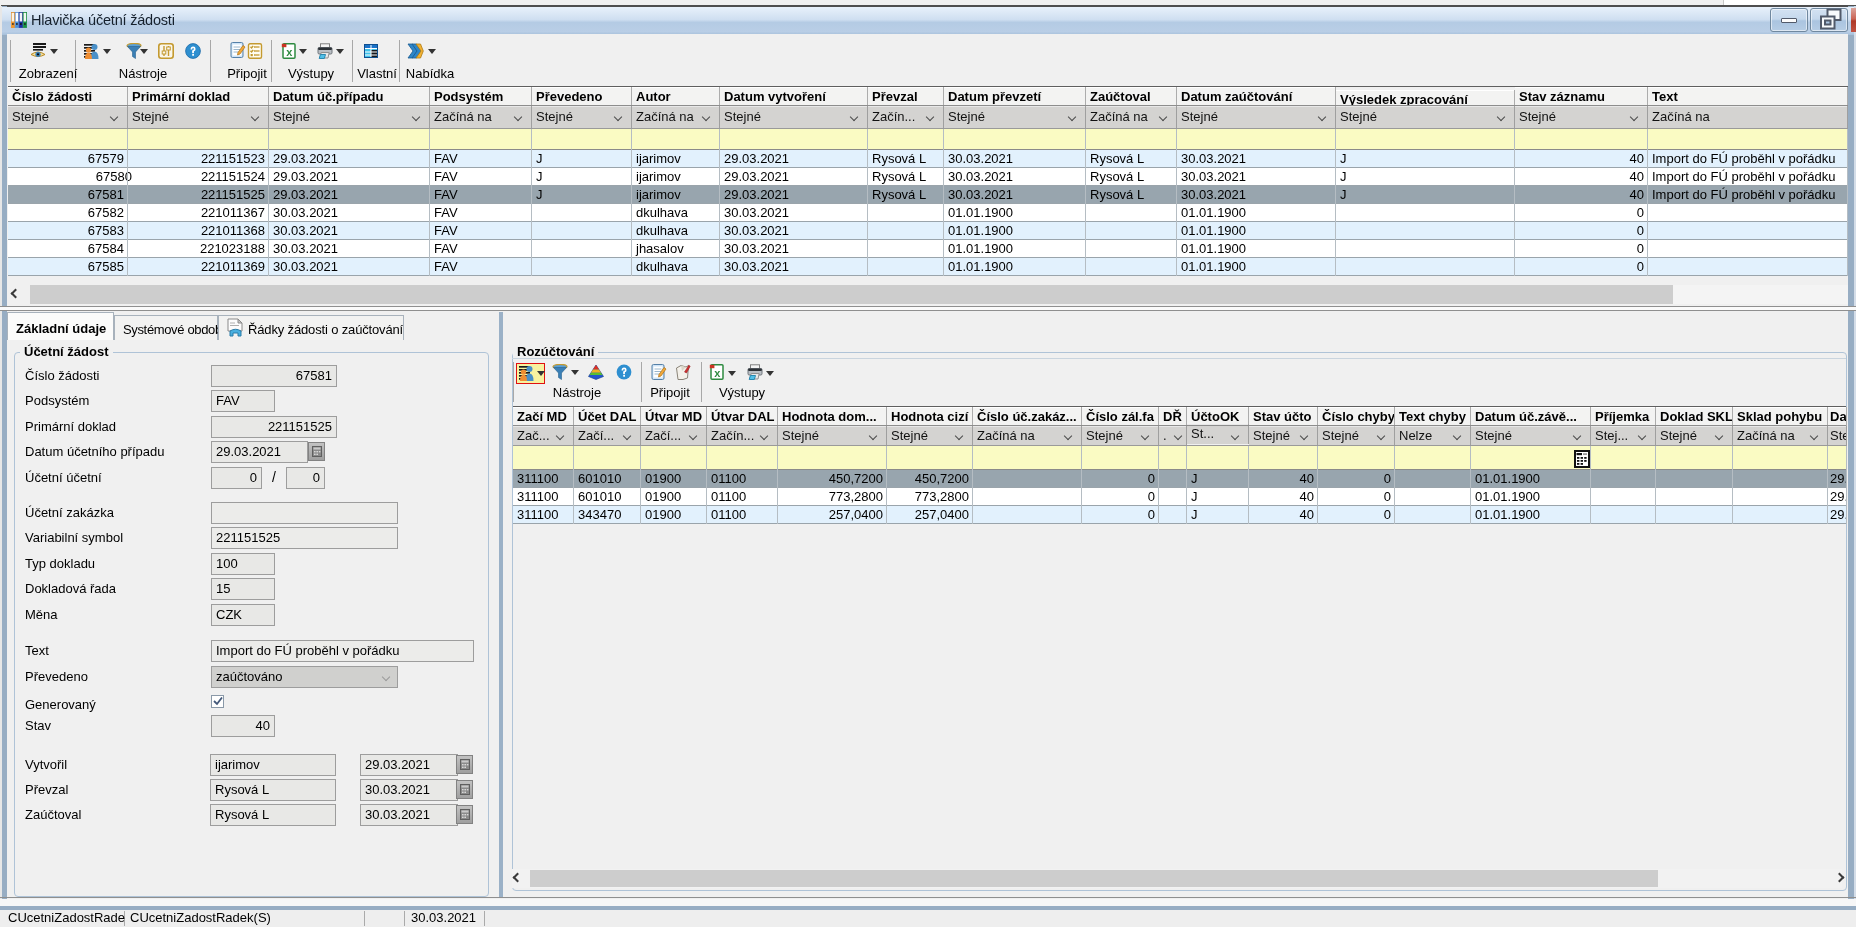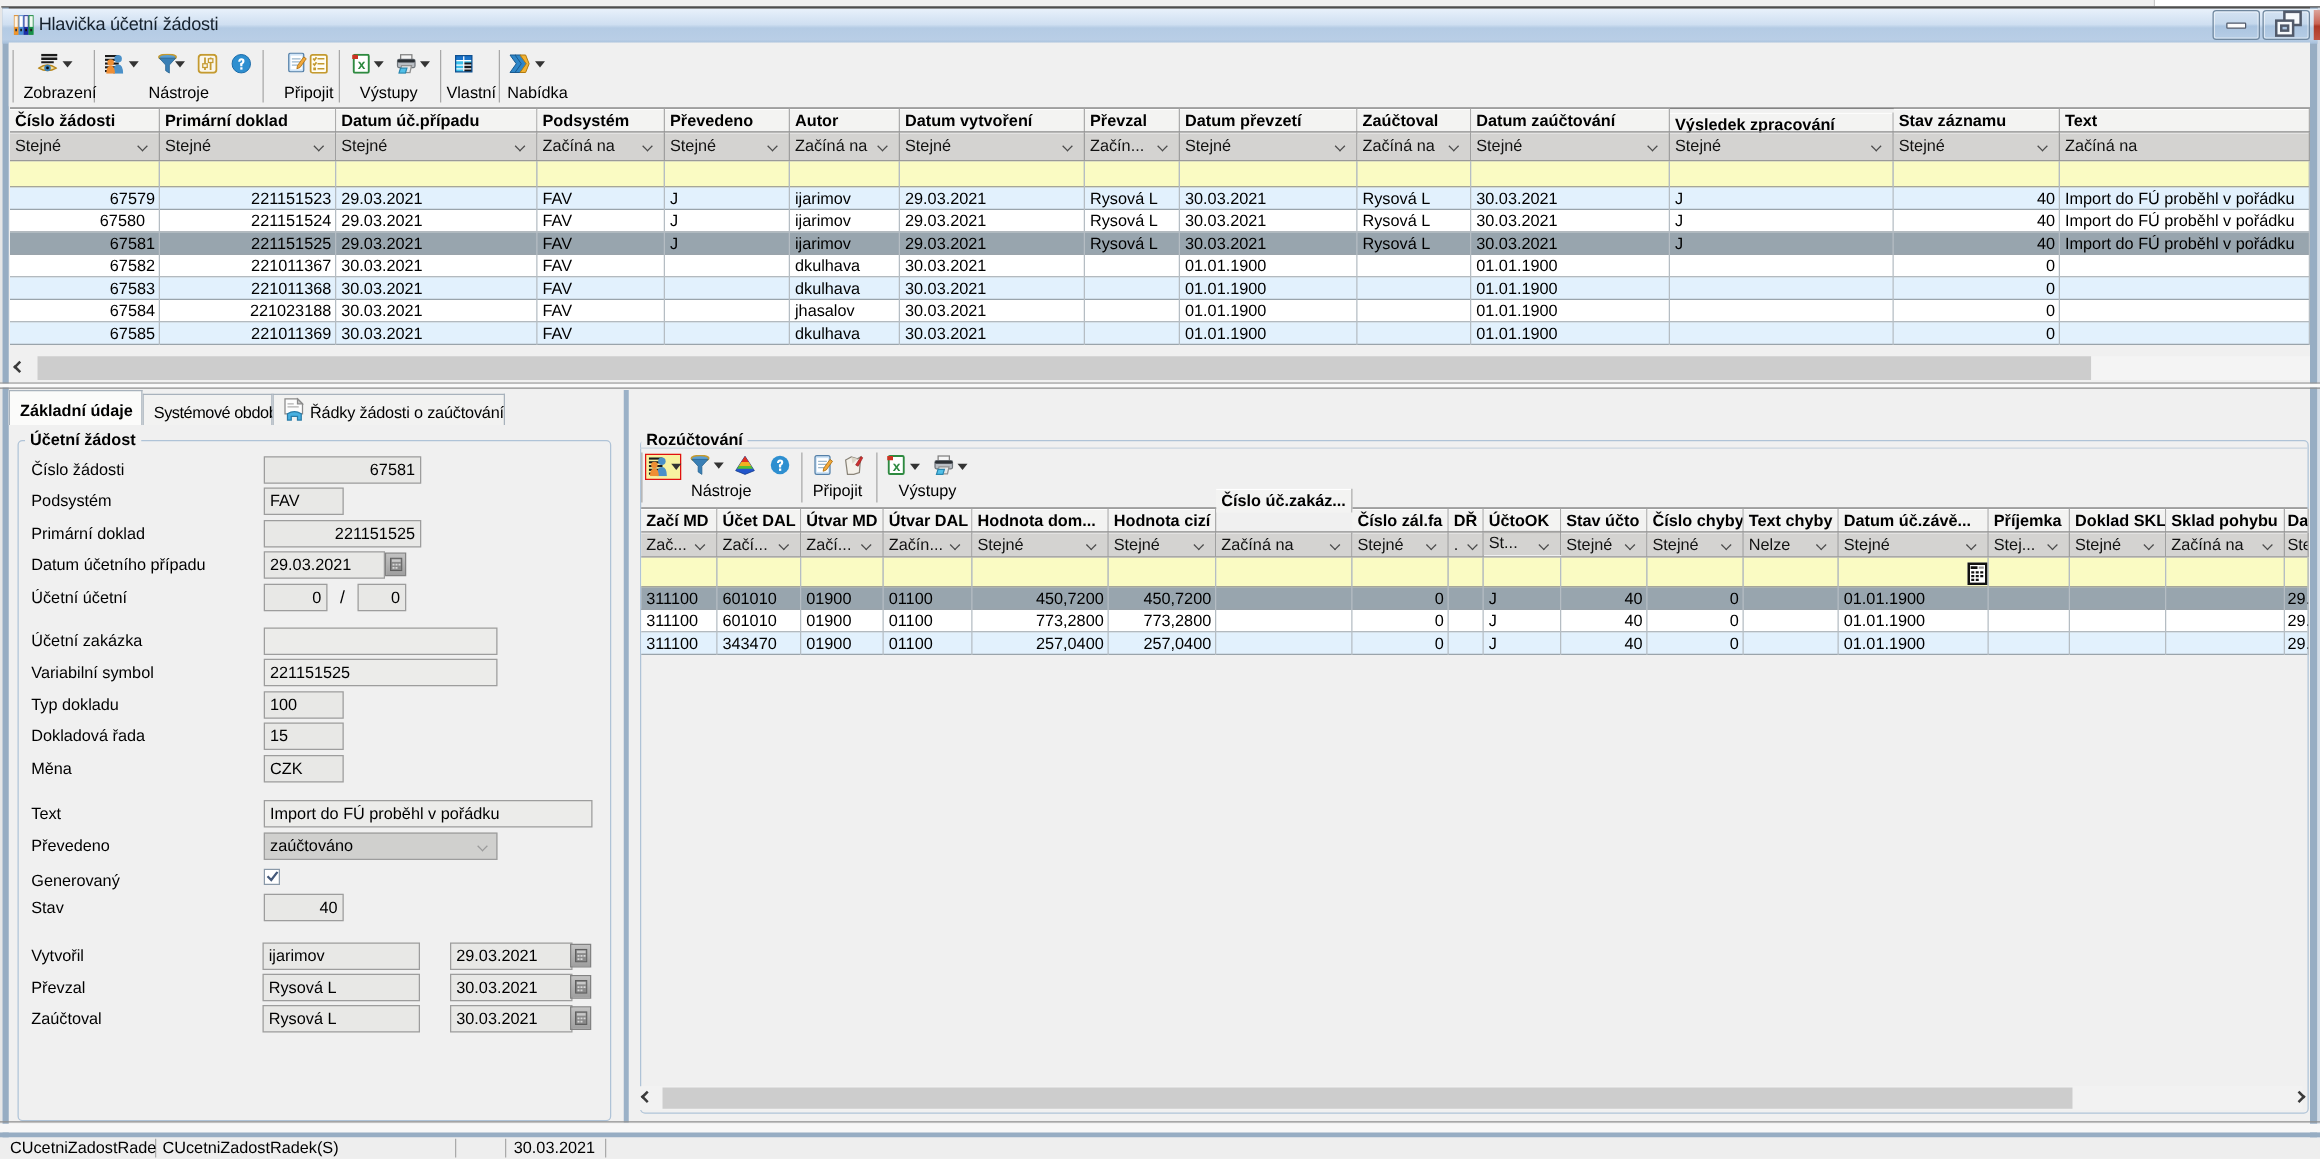--- a/index.html
+++ b/index.html
@@ -246,21 +246,21 @@
 <div class="cell" style="left:720px;top:150px;width:148px;height:18px;line-height:17px">29.03.2021</div>
 <div class="cell" style="left:868px;top:150px;width:76px;height:18px;line-height:17px">Rysová L</div>
 <div class="cell" style="left:944px;top:150px;width:142px;height:18px;line-height:17px">30.03.2021</div>
 <div class="cell" style="left:1086px;top:150px;width:91px;height:18px;line-height:17px">Rysová L</div>
 <div class="cell" style="left:1177px;top:150px;width:159px;height:18px;line-height:17px">30.03.2021</div>
 <div class="cell" style="left:1336px;top:150px;width:179px;height:18px;line-height:17px">J</div>
 <div class="cell r" style="left:1515px;top:150px;width:133px;height:18px;line-height:17px">40</div>
 <div class="cell" style="left:1648px;top:150px;width:200px;height:18px;line-height:17px">Import do FÚ proběhl v pořádku</div>
 <div class="ab" style="left:8px;top:167px;width:1840px;height:1px;background:#9aa4ab"></div>
 <div class="ab" style="left:8px;top:168px;width:1840px;height:18px;background:#ffffff"></div>
-<div class="cell r" style="left:0;top:168px;width:120px;height:18px;line-height:17px">67580</div>
+<div class="cell r" style="left:16px;top:168px;width:120px;height:18px;line-height:17px">67580</div>
 <div class="cell r" style="left:128px;top:168px;width:141px;height:18px;line-height:17px">221151524</div>
 <div class="cell" style="left:269px;top:168px;width:161px;height:18px;line-height:17px">29.03.2021</div>
 <div class="cell" style="left:430px;top:168px;width:102px;height:18px;line-height:17px">FAV</div>
 <div class="cell" style="left:532px;top:168px;width:100px;height:18px;line-height:17px">J</div>
 <div class="cell" style="left:632px;top:168px;width:88px;height:18px;line-height:17px">ijarimov</div>
 <div class="cell" style="left:720px;top:168px;width:148px;height:18px;line-height:17px">29.03.2021</div>
 <div class="cell" style="left:868px;top:168px;width:76px;height:18px;line-height:17px">Rysová L</div>
 <div class="cell" style="left:944px;top:168px;width:142px;height:18px;line-height:17px">30.03.2021</div>
 <div class="cell" style="left:1086px;top:168px;width:91px;height:18px;line-height:17px">Rysová L</div>
 <div class="cell" style="left:1177px;top:168px;width:159px;height:18px;line-height:17px">30.03.2021</div>
@@ -534,21 +534,21 @@
 <div class="chev" style="left:761px;top:433px"></div>
 <div class="cell yel" style="left:707px;top:446px;width:71px;height:24px"></div>
 <div class="cell hdr" style="left:778px;top:407px;width:109px;height:19px">Hodnota dom...</div>
 <div class="cell flt" style="left:778px;top:426px;width:109px;height:20px;line-height:19px">Stejné</div>
 <div class="chev" style="left:870px;top:433px"></div>
 <div class="cell yel" style="left:778px;top:446px;width:109px;height:24px"></div>
 <div class="cell hdr" style="left:887px;top:407px;width:86px;height:19px">Hodnota cizí</div>
 <div class="cell flt" style="left:887px;top:426px;width:86px;height:20px;line-height:19px">Stejné</div>
 <div class="chev" style="left:956px;top:433px"></div>
 <div class="cell yel" style="left:887px;top:446px;width:86px;height:24px"></div>
-<div class="cell hdr" style="left:973px;top:391px;width:109px;height:19px">Číslo úč.zakáz...</div>
+<div class="cell hdr" style="left:973px;top:407px;width:109px;height:19px">Číslo úč.zakáz...</div>
 <div class="cell flt" style="left:973px;top:426px;width:109px;height:20px;line-height:19px">Začíná na</div>
 <div class="chev" style="left:1065px;top:433px"></div>
 <div class="cell yel" style="left:973px;top:446px;width:109px;height:24px"></div>
 <div class="cell hdr" style="left:1082px;top:407px;width:77px;height:19px">Číslo zál.fa</div>
 <div class="cell flt" style="left:1082px;top:426px;width:77px;height:20px;line-height:19px">Stejné</div>
 <div class="chev" style="left:1142px;top:433px"></div>
 <div class="cell yel" style="left:1082px;top:446px;width:77px;height:24px"></div>
 <div class="cell hdr" style="left:1159px;top:407px;width:28px;height:19px">DŘ</div>
 <div class="cell flt" style="left:1159px;top:426px;width:28px;height:20px;line-height:19px">.</div>
 <div class="chev" style="left:1175px;top:433px"></div>

